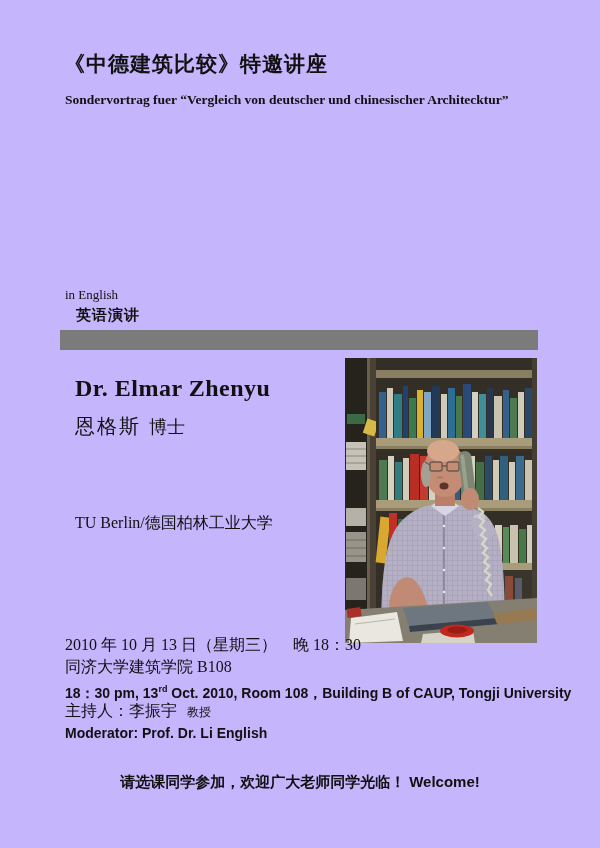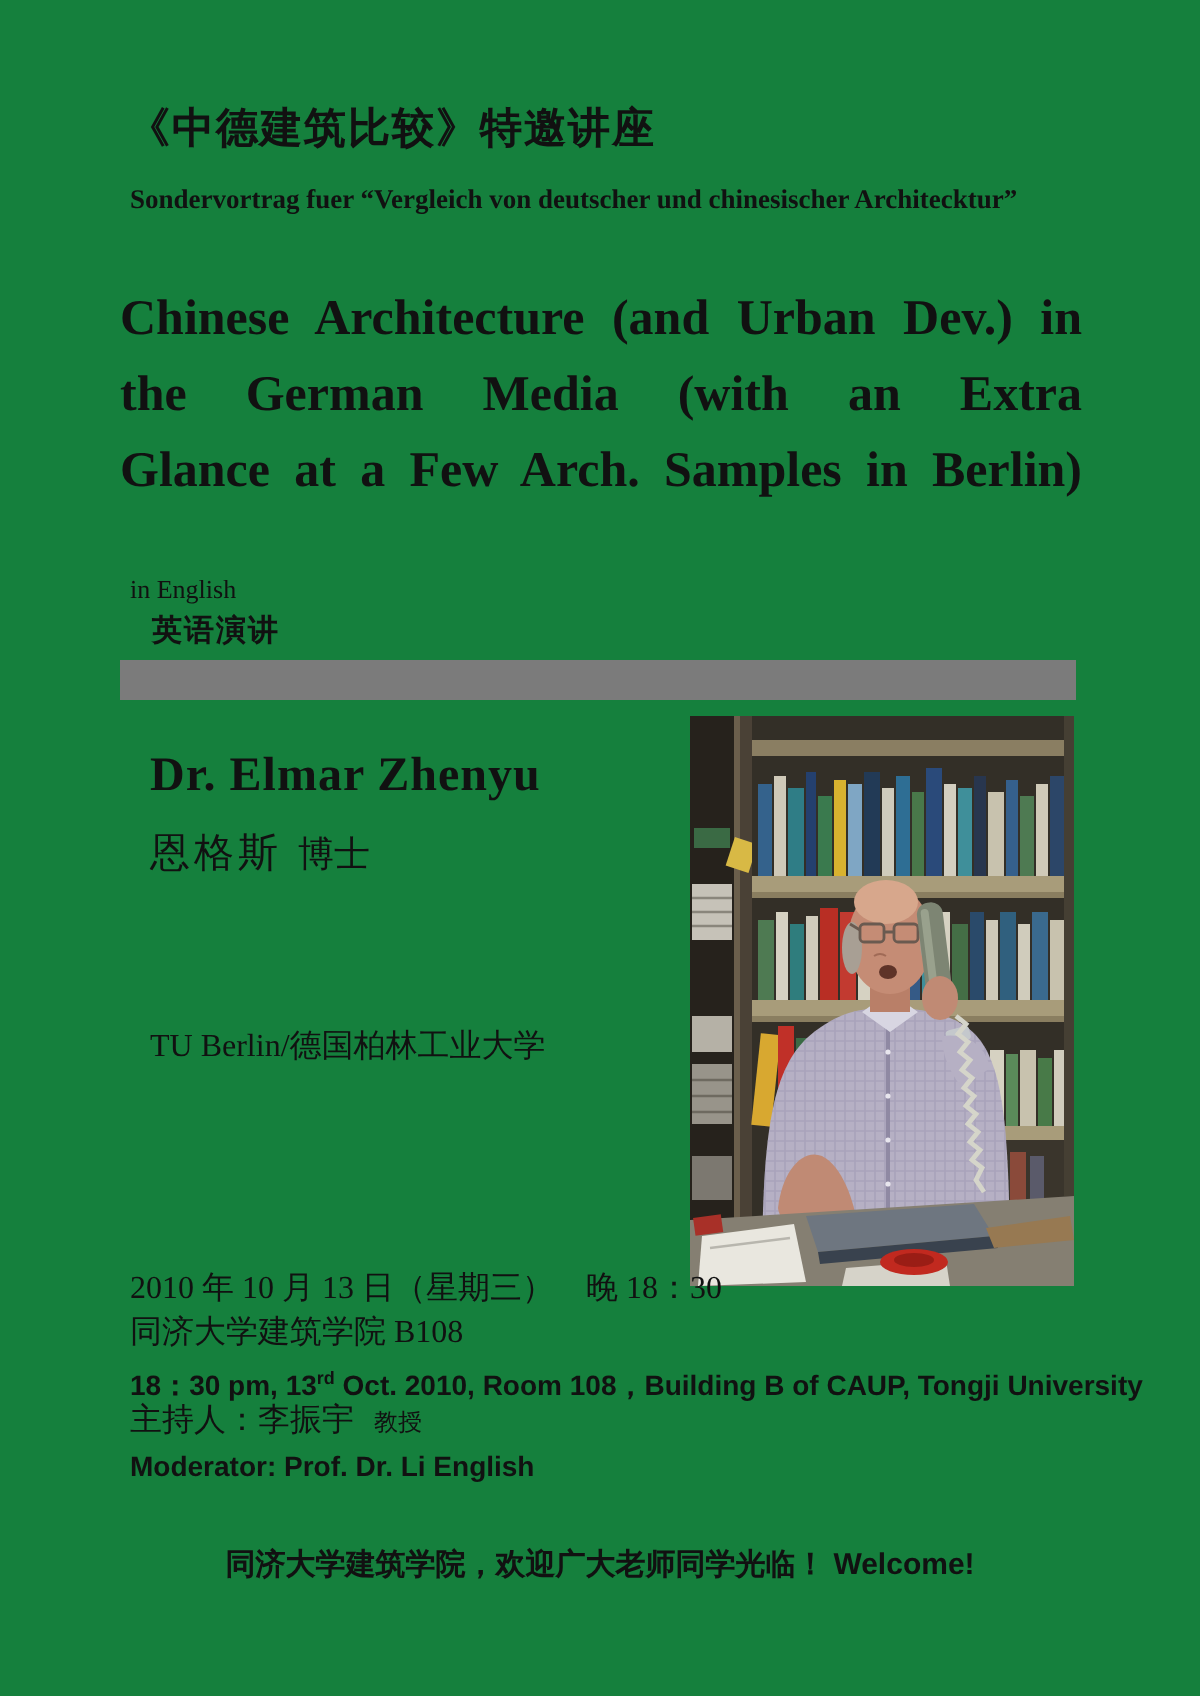--- a/index.html
+++ b/index.html
@@ -1,20 +1,20 @@
 <!DOCTYPE html>
 <html><head>
 <meta charset="utf-8">
 <style>
   html,body{margin:0;padding:0;background:#e8e8e8;}
   .page{
     position:relative;
     width:600px;height:848px;
     margin:0 auto;
-    background:#15803d;
+    background:#c4b5fd;
     overflow:hidden;
     font-family:"Liberation Serif","DejaVu Serif",serif;
     color:#111111;
   }
   .abs{position:absolute;}
 
   .title-cn{left:64px;top:50px;font-size:21px;font-weight:600;
             font-family:"DejaVu Sans","Liberation Sans",sans-serif;letter-spacing:1px;}
   .subtitle-de{left:65px;top:92px;font-size:13.5px;font-weight:bold;white-space:nowrap;}
 
@@ -49,25 +49,20 @@
 </style>
 </head>
 <body>
 
 <div class="page">
 
   <div class="abs title-cn">《中德建筑比较》特邀讲座</div>
 
   <div class="abs subtitle-de">Sondervortrag fuer “Vergleich von deutscher und chinesischer Architecktur”</div>
 
-  <div class="abs main-title">
-    <div class="jline">Chinese Architecture (and Urban Dev.) in</div>
-    <div class="jline">the German Media (with an Extra</div>
-    <div class="jline">Glance at a Few Arch. Samples in Berlin)</div>
-  </div>
 
   <div class="abs lang-en">in English</div>
   <div class="abs lang-cn">英语演讲</div>
 
   <div class="abs divider" style="background: rgb(123, 123, 123);"></div>
 
   <div class="abs speaker-name">Dr. Elmar Zhenyu</div>
 
   <div class="abs speaker-cn">
     <span class="big">恩格斯</span><span class="small">博士</span>
@@ -232,16 +227,16 @@
 
   <div class="abs event">
     <div class="row cn">2010 年 10 月 13 日（星期三）　晚 18：30</div>
     <div class="row cn">同济大学建筑学院 B108</div>
     <div class="row en"><span>18：30 pm, 13</span><sup>rd</sup><span> Oct. 2010, Room 108，Building B of CAUP, Tongji University</span></div>
     <div class="row cn"><span>主持人：李振宇</span><span class="host-title">教授</span></div>
     <div class="row en">Moderator: Prof. Dr. Li English</div>
   </div>
 
   <div class="abs welcome">
-    <span class="cn">同济大学建筑学院，欢迎广大老师同学光临！</span><span class="en">Welcome!</span>
+    <span class="cn">请选课同学参加，欢迎广大老师同学光临！</span><span class="en">Welcome!</span>
   </div>
 
 </div>
 
 </body></html>

